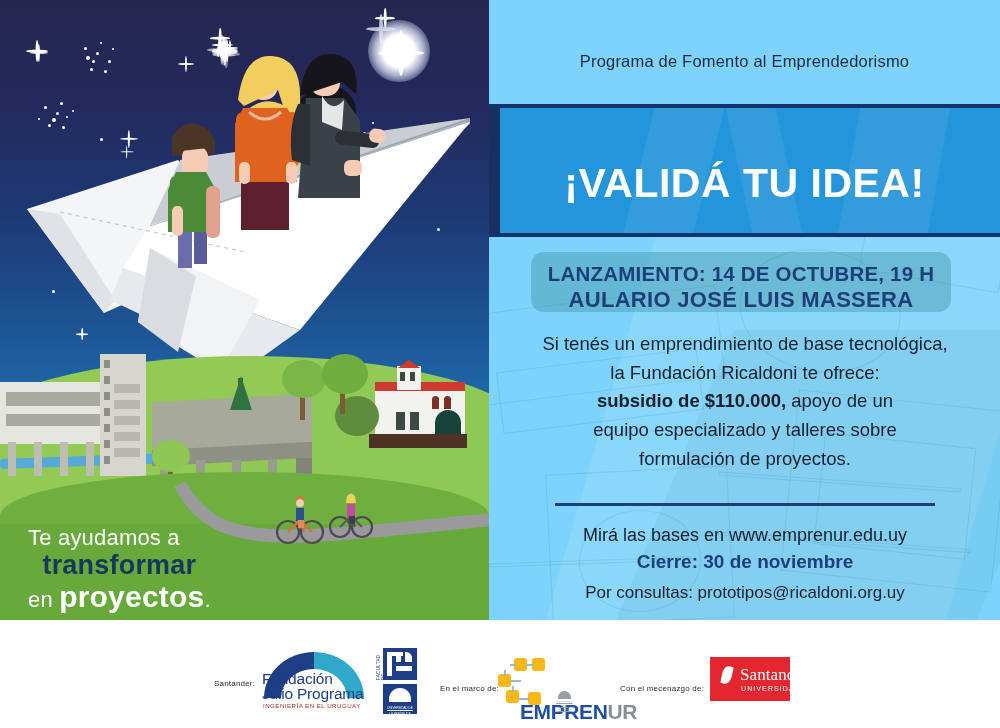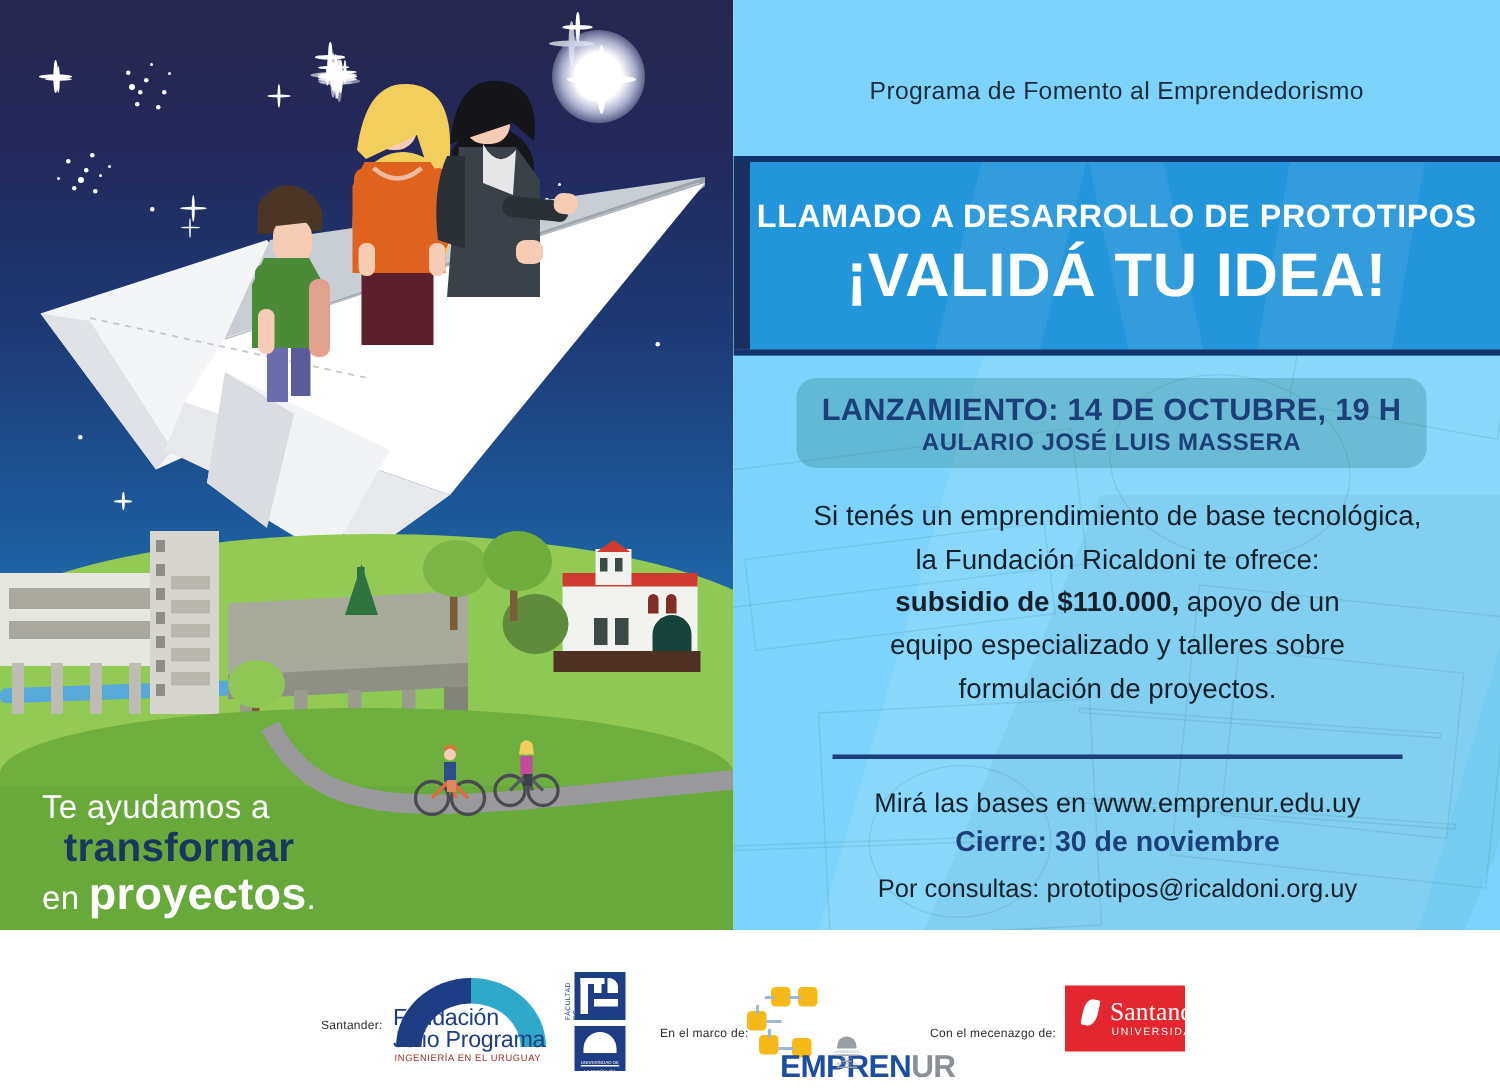--- a/index.html
+++ b/index.html
@@ -49,21 +49,21 @@
 
   .blue-band{position:absolute;left:0;top:104px;width:511px;height:125px;background:#2395db;
              border-top:4px solid #13336b;border-bottom:4px solid #13336b;}
   .band-shape{position:absolute;background:rgba(255,255,255,.07);}
   .band-edge{position:absolute;left:0;top:0;width:11px;height:100%;background:#17305f;}
   .band-l1{position:absolute;left:0;right:0;top:24px;text-align:center;color:#fff;font-weight:700;font-size:21.5px;letter-spacing:.4px;}
   .band-l2{position:absolute;left:0;right:0;top:52px;text-align:center;color:#fff;font-weight:700;font-size:41px;letter-spacing:.5px;}
 
   .launch-box{position:absolute;left:42px;top:252px;width:420px;height:60px;background:rgba(40,122,126,.30);border-radius:13px;}
   .launch-l1{position:absolute;left:0;right:0;top:10px;text-align:center;color:#1c3f79;font-weight:700;font-size:20.5px;letter-spacing:.2px;}
-  .launch-l2{position:absolute;left:0;right:0;top:35px;text-align:center;color:#1c3f79;font-weight:700;font-size:16px;letter-spacing:.3px;}
+  .launch-l2{position:absolute;left:0;right:0;top:35px;text-align:center;color:#1c3f79;font-weight:700;font-size:22px;letter-spacing:.3px;}
 
   .body-copy{position:absolute;left:26px;top:330px;width:460px;text-align:center;color:#14202b;font-size:18.5px;line-height:1.55;}
   .body-copy b{font-weight:700;}
 
   .rule{position:absolute;left:66px;top:503px;width:380px;height:3px;background:#1c3f79;}
 
   .bases{position:absolute;left:26px;top:522px;width:460px;text-align:center;color:#14202b;font-size:18px;line-height:1.45;}
   .bases .b2{color:#1c3f79;font-weight:700;font-size:19px;}
   .consultas{position:absolute;left:26px;top:583px;width:460px;text-align:center;color:#14202b;font-size:17px;}
 
@@ -345,21 +345,20 @@
       <div class="bp" style="left:250px;top:250px;width:160px;height:120px;border-radius:50%;transform:rotate(10deg);"></div>
     </div>
 
     <div class="kicker">Programa de Fomento al Emprendedorismo</div>
 
     <div class="blue-band">
       <div class="band-edge"></div>
       <div class="band-shape" style="left:150px;top:0;width:70px;height:125px;transform:skewX(-14deg);"></div>
       <div class="band-shape" style="left:250px;top:0;width:50px;height:125px;transform:skewX(12deg);"></div>
       <div class="band-shape" style="left:360px;top:0;width:90px;height:125px;transform:skewX(-10deg);"></div>
-      <div class="band-l1">LLAMADO A DESARROLLO DE PROTOTIPOS</div>
       <div class="band-l2">¡VALIDÁ TU IDEA!</div>
     </div>
 
     <div class="launch-box">
       <div class="launch-l1">LANZAMIENTO: 14 DE OCTUBRE, 19 H</div>
       <div class="launch-l2">AULARIO JOSÉ LUIS MASSERA</div>
     </div>
 
     <div class="body-copy">
       <div>Si tenés un emprendimiento de base tecnológica,</div>

